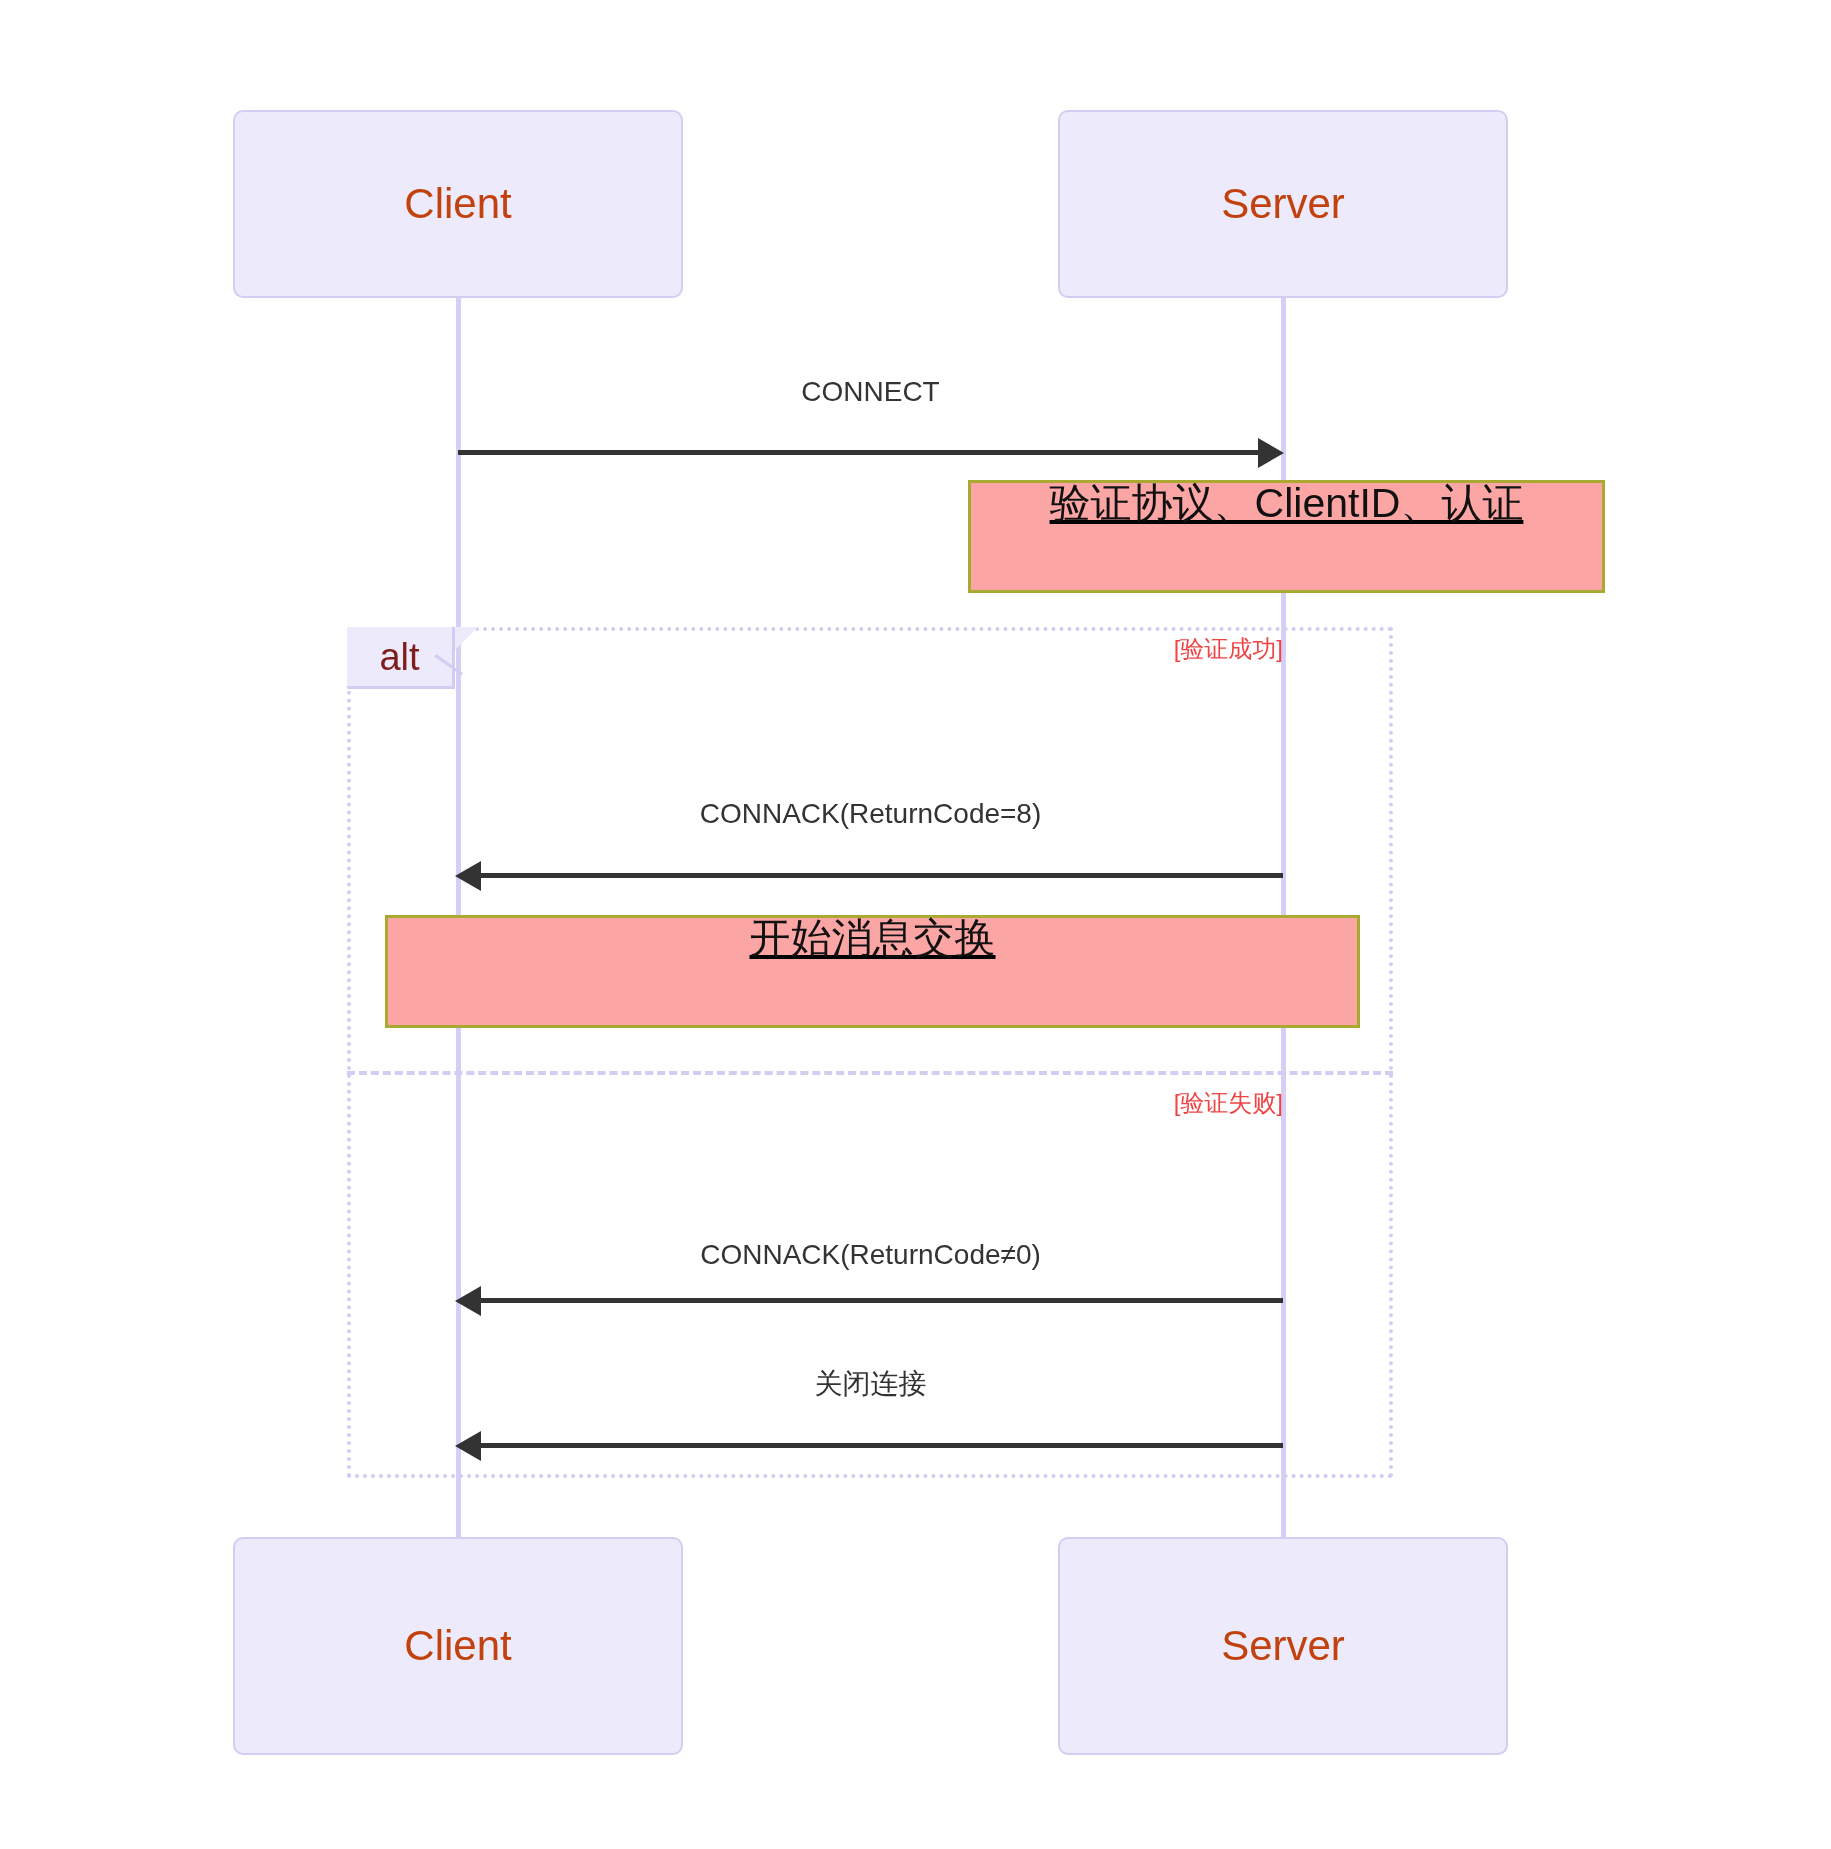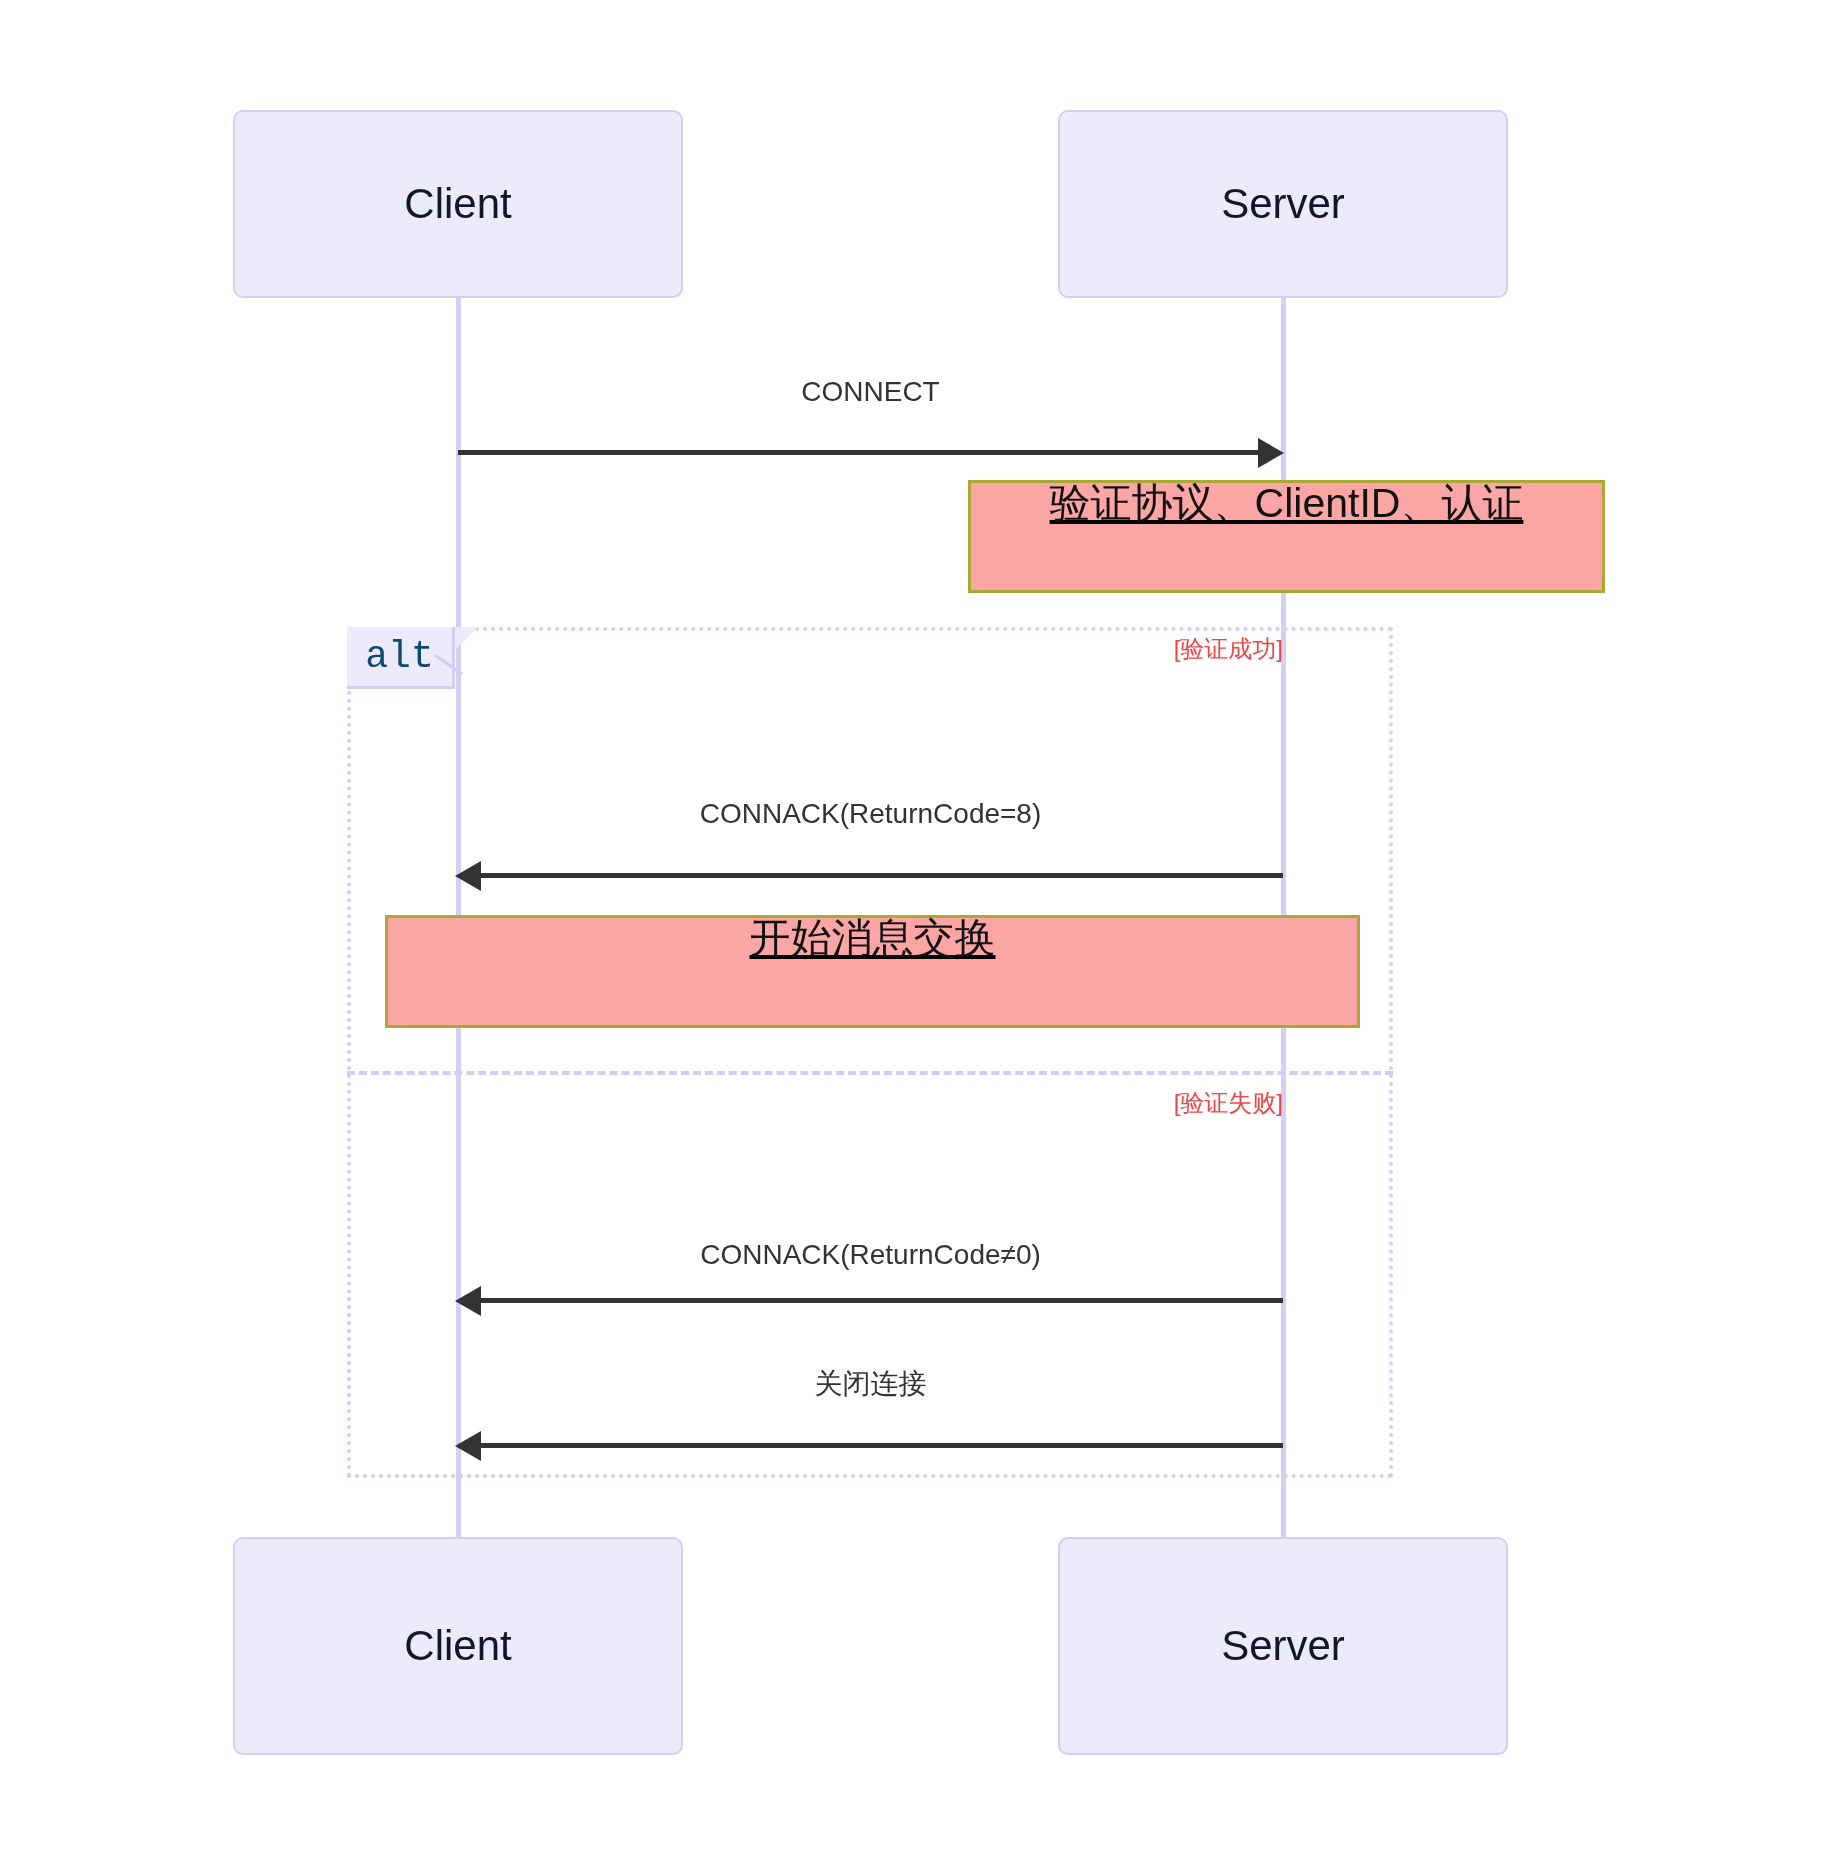--- a/index.html
+++ b/index.html
@@ -9,21 +9,21 @@
   .lifeline{position:absolute;width:5px;background:#D7CEF5;}
 
   .actor-box{
     position:absolute;
     background:#ECEAFB;
     border:2px solid #D5CCF3;
     border-radius:10px;
     box-sizing:border-box;
     display:flex;align-items:center;justify-content:center;
   }
-  .actor-label{font-size:42px;color:#0f172a;line-height:1;}
+  .actor-label{font-size:42px;color:#c2410c;line-height:1;}
 
   
   .msg-line{position:absolute;height:5px;background:#333333;}
   .arrow-head{position:absolute;width:0;height:0;}
   .arrow-right{border-top:15px solid transparent;border-bottom:15px solid transparent;border-left:26px solid #333333;}
   .arrow-left{border-top:15px solid transparent;border-bottom:15px solid transparent;border-right:26px solid #333333;}
   .msg-label{position:absolute;font-size:28px;color:#333333;text-align:center;white-space:nowrap;line-height:1;}
 
   
   .note{
@@ -48,21 +48,21 @@
     background:#ECEAFB;
     border-right:3px solid #D5CCF3;
     border-bottom:3px solid #D5CCF3;
     box-sizing:border-box;
     display:flex;align-items:center;justify-content:center;
   }
   .alt-tag-clip{
     position:absolute;
     width:0;height:0;
   }
-  .alt-tag-label{font-size:38px;color:#0c4a6e;line-height:1;font-family:Liberation Mono, monospace;}
+  .alt-tag-label{font-size:38px;color:#7f1d1d;line-height:1;}
   .alt-cond{position:absolute;font-size:24px;color:#ef4444;white-space:nowrap;text-align:right;line-height:1;}
 </style>
 </head>
 <body>
 
 <div id="canvas">
 
   <div class="lifeline" style="left:456px;top:298px;height:1240px;"></div>
   <div class="lifeline" style="left:1281px;top:298px;height:1240px;"></div>
 

